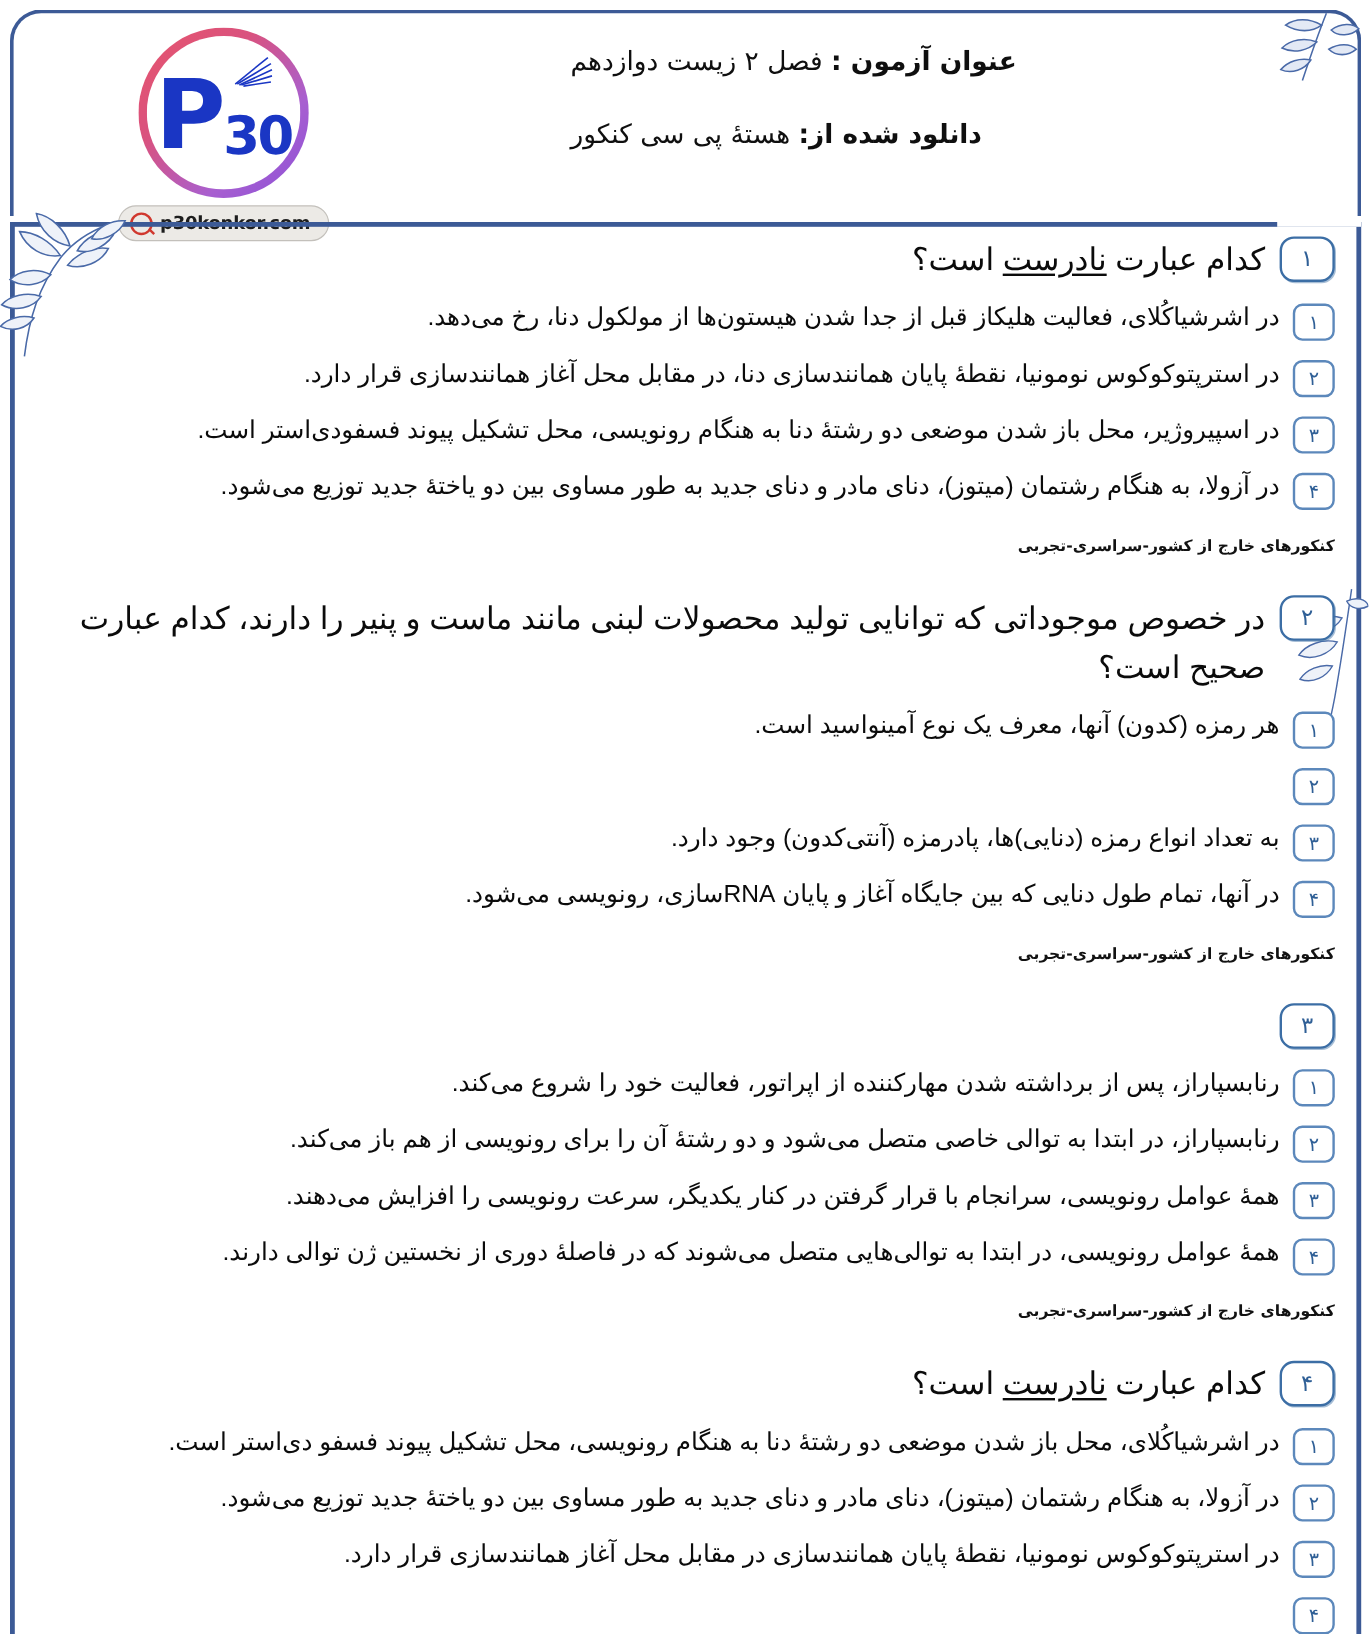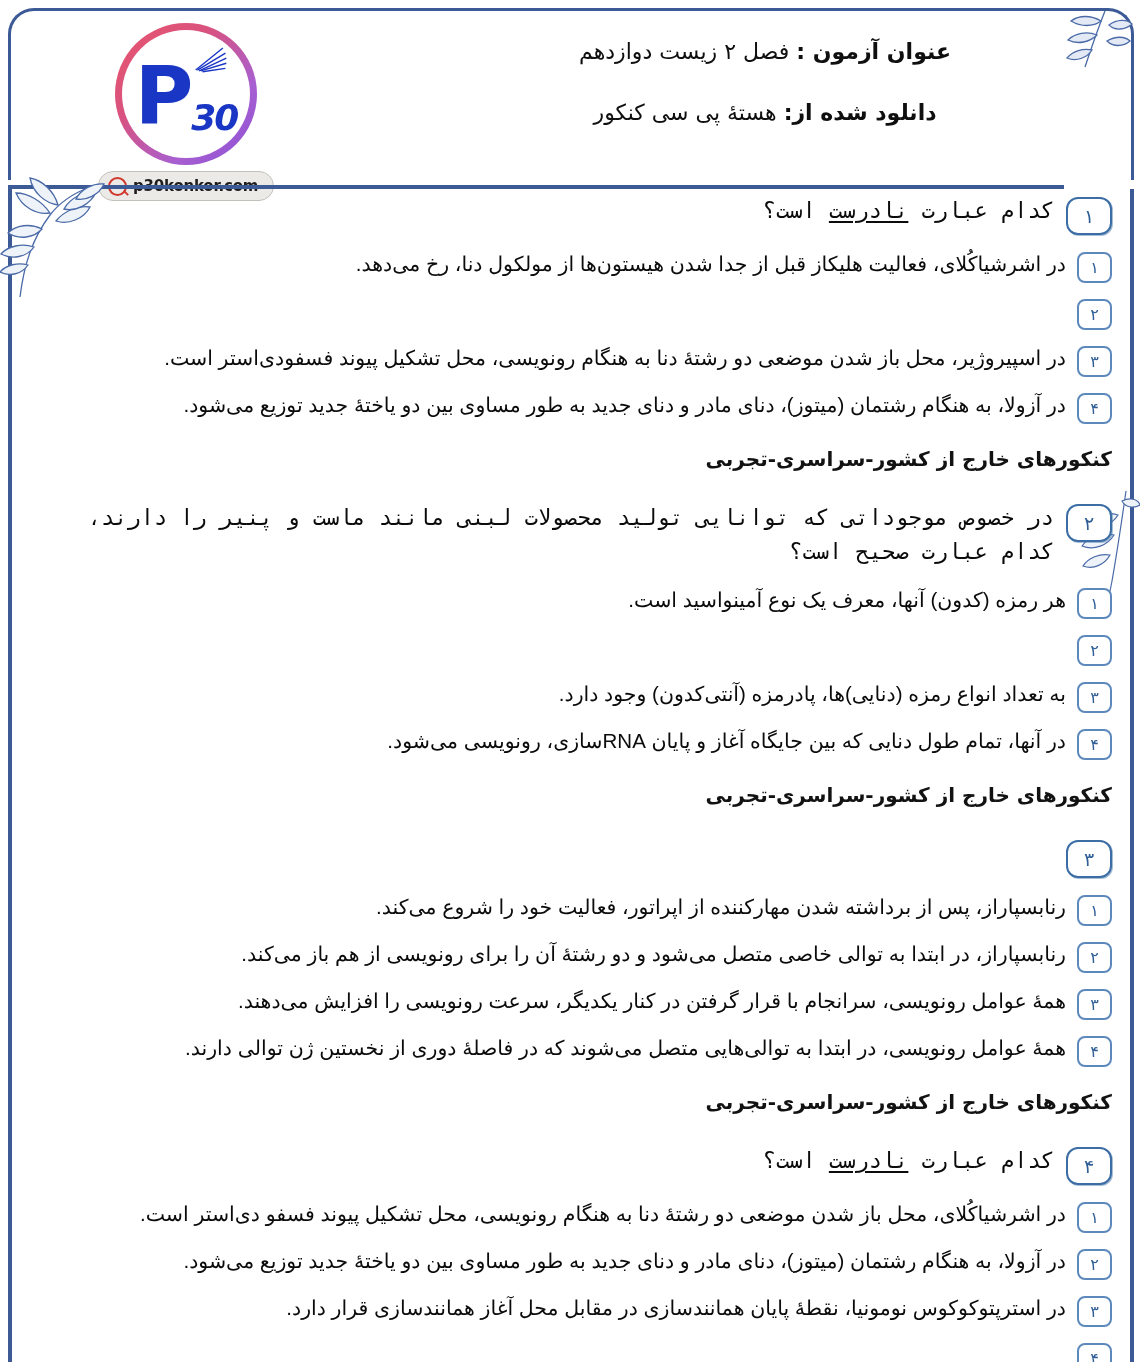--- a/index.html
+++ b/index.html
@@ -61,21 +61,21 @@
     font-family: "DejaVu Sans", sans-serif;
     font-weight: bold;
     color: #1a36c4;
     font-size: 62px;
     letter-spacing: -2px;
     line-height: 1;
     padding-top: 4px;
     box-sizing: border-box;
   }
   .logo-p30 .p-char { font-size: 80px; }
-  .logo-p30 .num-char { font-size: 36px; align-self: flex-end; padding-bottom: 22px; font-style: italic; }
+  .logo-p30 .num-char { font-size: 44px; align-self: flex-end; padding-bottom: 22px; }
   .logo-book {
     position: absolute;
     top: 14px;
     left: 72px;
     width: 34px;
     height: 30px;
   }
   .logo-url-pill {
     margin: 6px auto 0;
     width: 176px;
@@ -115,24 +115,24 @@
   .cursor-arrow {
     position: absolute;
     left: 168px;
     top: 12px;
     width: 0; height: 0;
   }
 
   
   .header-text {
     position: absolute;
-    right: 56px;
+    right: 36px;
     top: 24px;
     width: 620px;
-    text-align: center;
+    text-align: left;
   }
   .header-line {
     font-size: 22px;
     color: #0f0f0f;
     margin-bottom: 28px;
     line-height: 1.5;
     font-family: "DejaVu Sans", sans-serif;
   }
   .header-line .lbl { font-weight: bold; }
 
@@ -192,26 +192,26 @@
     font-size: 19px;
     display: flex;
     align-items: center;
     justify-content: center;
     box-shadow: 1px 1px 0 rgba(60,110,165,0.45);
     background: #ffffff;
     font-family: "DejaVu Sans", sans-serif;
     margin-top: 1px;
   }
   .q-text {
-    font-size: 22px;
+    font-size: 26px;
     color: #0b0b0b;
     line-height: 1.55;
     flex: 1 1 auto;
     text-align: right;
-    font-family: Liberation Mono, monospace;
+    font-family: Liberation Sans, sans-serif;
   }
   .q-text u { text-decoration: underline; text-underline-offset: 3px; }
 
   .options { margin: 0; }
   .option-row {
     display: flex;
     flex-direction: row;
     align-items: flex-start;
     gap: 11px;
     margin-bottom: 13px;
@@ -234,21 +234,21 @@
   .opt-text {
     font-size: 20.5px;
     color: #0b0b0b;
     line-height: 1.5;
     flex: 1 1 auto;
     text-align: right;
     font-family: Liberation Sans, sans-serif;
   }
 
   .source-line {
-    font-size: 20px;
+    font-size: 13px;
     color: #121212;
     text-align: left;
     direction: rtl;
     font-weight: bold;
     margin: 10px 0 22px 0;
     padding-left: 4px;
     font-family: "DejaVu Sans", sans-serif;
   }
   .source-wrap { display: flex; justify-content: flex-start; }
   .source-line.bottom { margin-top: 18px; margin-bottom: 0; }
@@ -338,20 +338,21 @@
       <div class="q-badge">۱</div>
       <div class="q-text"><span>کدام عبارت </span><u>نادرست</u><span> است؟</span></div>
     </div>
     <div class="options">
       <div class="option-row">
         <div class="opt-badge">۱</div>
         <div class="opt-text">در اشرشیاکُلای، فعالیت هلیکاز قبل از جدا شدن هیستون‌ها از مولکول دنا، رخ می‌دهد.</div>
       </div>
       <div class="option-row">
         <div class="opt-badge">۲</div>
+        <div class="opt-text">در استرپتوکوکوس نومونیا، نقطۀ پایان همانندسازی دنا، در مقابل محل آغاز همانندسازی قرار دارد.</div>
       </div>
       <div class="option-row">
         <div class="opt-badge">۳</div>
         <div class="opt-text">در اسپیروژیر، محل باز شدن موضعی دو رشتۀ دنا به هنگام رونویسی، محل تشکیل پیوند فسفودی‌استر است.</div>
       </div>
       <div class="option-row">
         <div class="opt-badge">۴</div>
         <div class="opt-text">در آزولا، به هنگام رشتمان (میتوز)، دنای مادر و دنای جدید به طور مساوی بین دو یاختۀ جدید توزیع می‌شود.</div>
       </div>
     </div>

